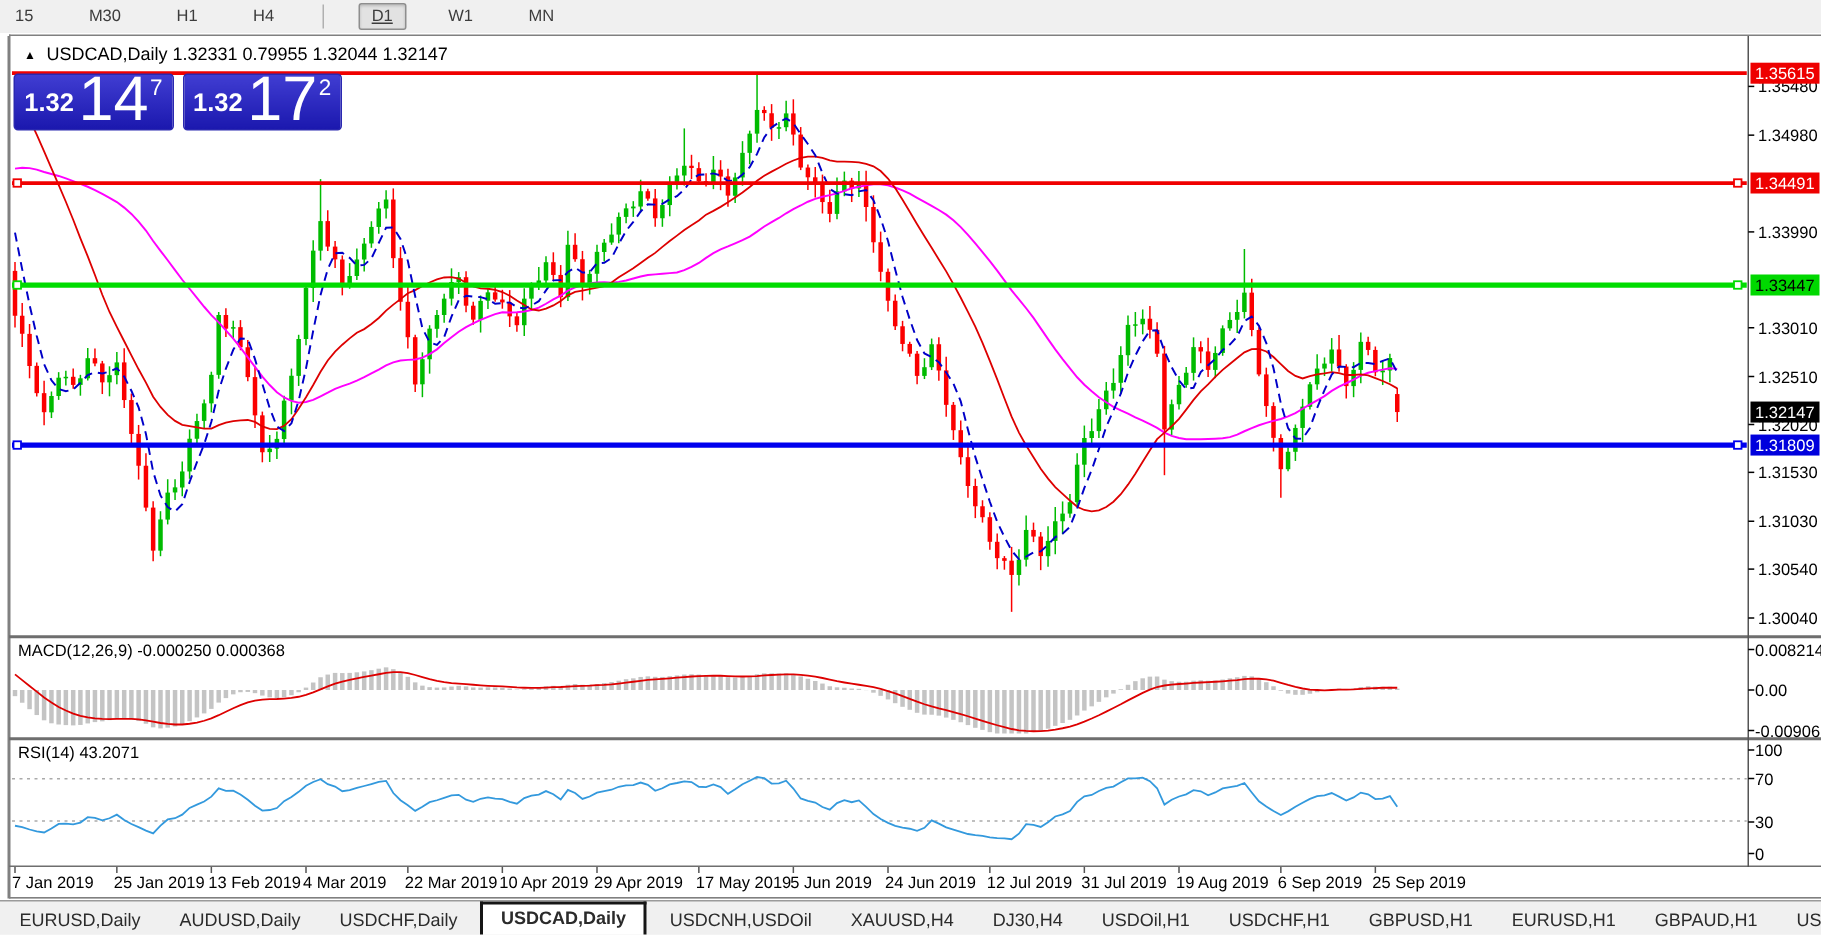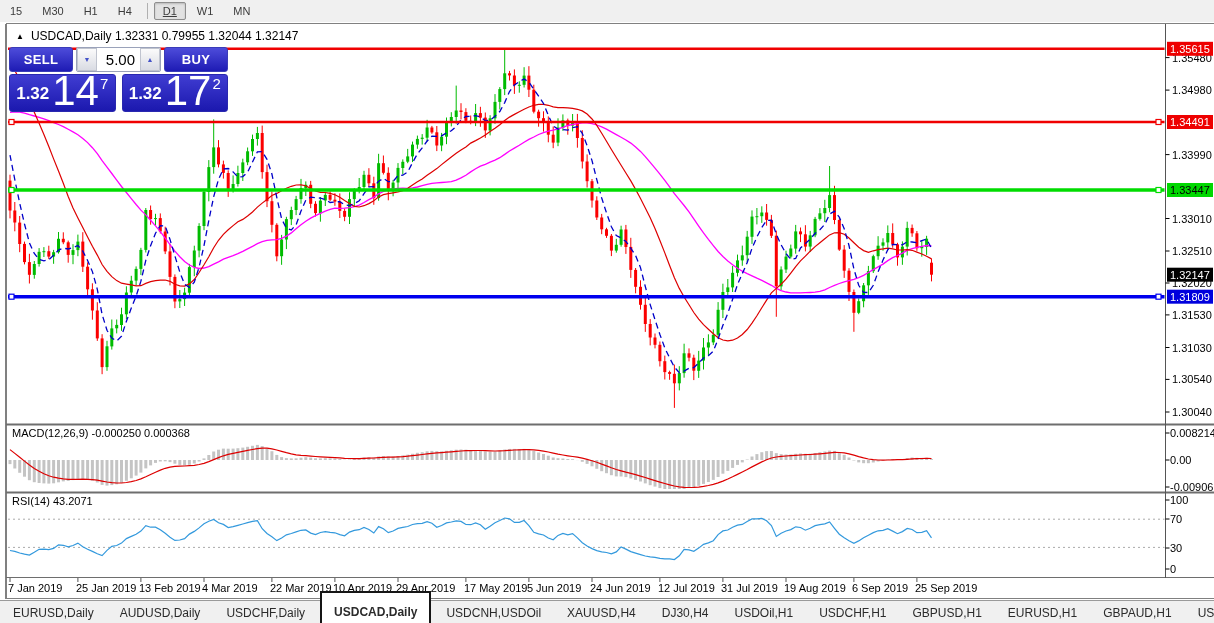--- a/index.html
+++ b/index.html
@@ -1,21 +1,21 @@
 <!DOCTYPE html>
 <html><head>
 <meta charset="utf-8">
 <style>
   html,body{margin:0;padding:0;}
   body{width:1214px;height:623px;position:relative;background:#f0f0f0;
        font-family:"Liberation Sans",sans-serif;overflow:hidden;}
 
   
   .tf-toolbar{position:absolute;left:0;top:0;width:962px;height:22px;background:#f0f0f0;
-              border-bottom:1px solid #b4b4b4;display:flex;align-items:center;}
+              border-bottom:1px solid #b4b4b4;display:flex;align-items:center;gap:17px;}
   .tf-btn{font-size:11px;color:#3c3c3c;padding:2px 8px;margin:0 1px;border:1px solid transparent;
           border-radius:2px;cursor:default;white-space:nowrap;}
   .tf-btn.active{background:#e2e2e2;border:1px solid #8e8e8e;box-shadow:inset 0 1px 2px rgba(0,0,0,.18);text-decoration:underline;}
   .tf-sep{width:1px;height:16px;background:#b0b0b0;margin:0 5px;}
 
   
   .chart-window{position:absolute;left:0;top:22px;width:1214px;height:578px;background:#fff;}
   .chart-window .frame{position:absolute;inset:2px 0 1px 5px;border:1px solid #808080;background:#fff;}
   svg.chart-svg{position:absolute;left:0;top:0;}
 
@@ -41,21 +41,21 @@
   .pb-small{font-size:17px;font-weight:700;margin:0 3px 5px 0;}
   .pb-big{font-size:42px;line-height:.85;font-weight:400;}
   .pb-sup{font-size:15px;margin:0 0 17px 1px;}
 
   
   .tab-bar{position:absolute;left:0;top:600px;width:1214px;height:23px;background:#f0f0f0;
            border-top:1px solid #9a9a9a;display:flex;align-items:flex-end;font-size:12px;color:#2b2b2b;text-align:right;}
   .tab{padding:3px 13px 4px 13px;white-space:nowrap;cursor:pointer;}
   .tab-sep{width:1px;height:13px;background:#aeaeae;margin-bottom:4px;}
   .tab.active{background:#fff;border:2px solid #151515;border-bottom:none;font-weight:700;
-              padding:12px 12px 5px 12px;margin:0 2px;}
+              padding:2px 12px 5px 12px;margin:0 2px;}
 </style>
 </head>
 <body>
 
 <div class="tf-toolbar" id="tfbar">
     <div class="tf-btn">15</div>
     <div class="tf-btn">M30</div>
     <div class="tf-btn">H1</div>
     <div class="tf-btn">H4</div>
     <div class="tf-sep"></div>
@@ -746,29 +746,20 @@
       <line x1="916.9" y1="578" x2="916.9" y2="582" stroke="#555"></line>
       <text x="914.9" y="592" font-family="&quot;Liberation Sans&quot;,sans-serif" font-size="11" fill="#000">25 Sep 2019</text>
     </svg>
 
   <div class="chart-title">
     <span class="arr">▲</span>
     <span>USDCAD,Daily 1.32331 0.79955 1.32044 1.32147</span>
   </div>
 
   <div class="trade-panel">
-    <div class="tp-row1">
-      <div class="tp-btn">SELL</div>
-      <div class="vol">
-        <div class="vol-btn">▼</div>
-        <div class="vol-val">5.00</div>
-        <div class="vol-btn">▲</div>
-      </div>
-      <div class="tp-btn">BUY</div>
-    </div>
     <div class="tp-row2">
       <div class="price-box">
         <span class="pb-small">1.32</span>
         <span class="pb-big">14</span>
         <span class="pb-sup">7</span>
       </div>
       <div class="price-box">
         <span class="pb-small">1.32</span>
         <span class="pb-big">17</span>
         <span class="pb-sup">2</span>

